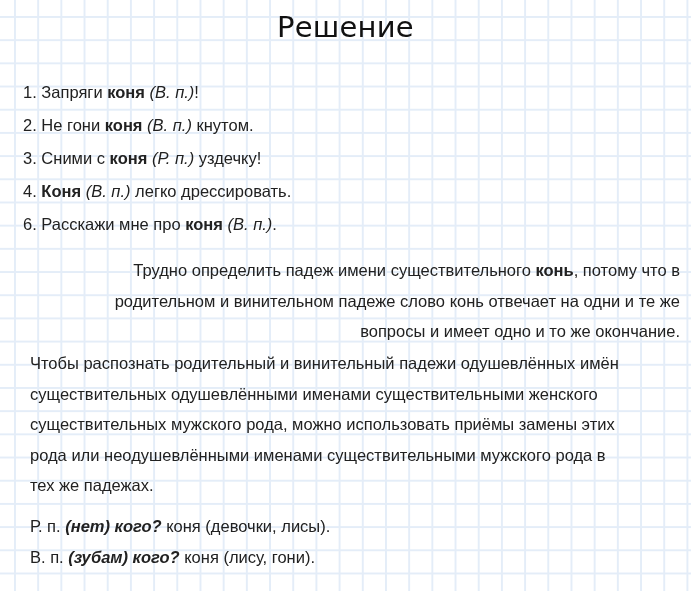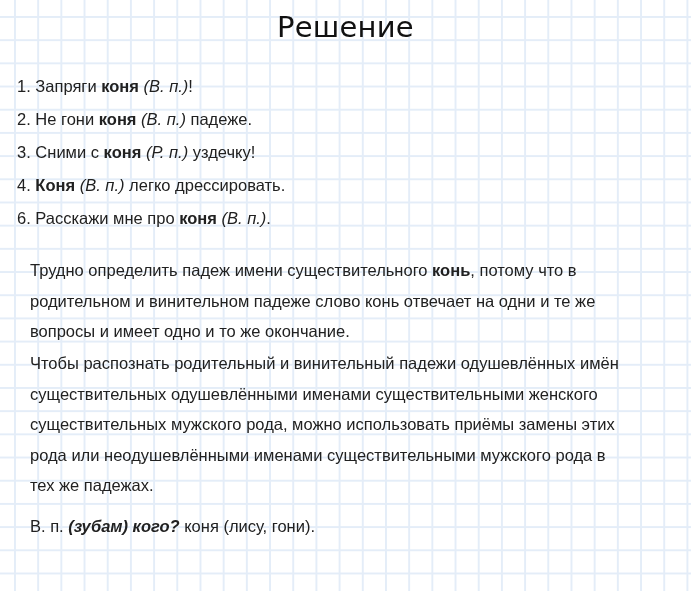--- a/index.html
+++ b/index.html
@@ -14,53 +14,54 @@
     font-family: "Liberation Sans", sans-serif;
     color: #212121;
   }
   .page { position: relative; width: 547px; height: 591px; }
   .title {
     position: absolute; top: 10px; left: 0; width: 691px;
     text-align: center; font-size: 29px; color: #111;
     font-family: "DejaVu Sans", sans-serif; font-weight: normal;
     letter-spacing: 0.2px;
   }
-  .list { position: absolute; top: 62px; left: 7px; margin: 10px; padding: 0; list-style: none; }
+  .list { position: absolute; top: 62px; left: 7px; margin: 16px; padding: 0; list-style: none; }
   .list li { height: 33px; line-height: 29px; font-size: 16.5px; white-space: nowrap; }
   .b { font-weight: bold; }
   .i { font-style: italic; }
   .para { position: absolute; left: 30px; width: 650px; font-size: 16.5px; line-height: 30.5px; }
-  .p1 { top: 255px; }
+  .p1 { top: 255px; text-align: right; }
   .p2 { top: 348px; }
   .p3 { top: 511px; line-height: 31px; }
 </style>
 </head>
 <body>
 
 <div class="page">
   <div class="title">Решение</div>
 
   <ul class="list">
     <li><span>1.</span> <span>Запряги </span><span class="b">коня</span> <span class="i">(В. п.)</span><span>!</span></li>
-    <li><span>2.</span> <span>Не гони </span><span class="b">коня</span> <span class="i">(В. п.)</span><span> падеже.</span></li>
+    <li><span>2.</span> <span>Не гони </span><span class="b">коня</span> <span class="i">(В. п.)</span><span> кнутом.</span></li>
     <li><span>3.</span> <span>Сними с </span><span class="b">коня</span> <span class="i">(Р. п.)</span><span> уздечку!</span></li>
     <li><span>4.</span> <span class="b">Коня</span> <span class="i">(В. п.)</span><span> легко дрессировать.</span></li>
     <li><span>6.</span> <span>Расскажи мне про </span><span class="b">коня</span> <span class="i">(В. п.)</span><span>.</span></li>
   </ul>
 
   <div class="para p1">
     <div><span>Трудно определить падеж имени существительного </span><span class="b">конь</span><span>, потому что в</span></div>
     <div>родительном и винительном падеже слово конь отвечает на одни и те же</div>
     <div>вопросы и имеет одно и то же окончание.</div>
   </div>
 
   <div class="para p2">
     <div>Чтобы распознать родительный и винительный падежи одушевлённых имён</div>
     <div>существительных одушевлёнными именами существительными женского</div>
     <div>существительных мужского рода, можно использовать приёмы замены этих</div>
     <div>рода или неодушевлёнными именами существительными мужского рода в</div>
     <div>тех же падежах.</div>
   </div>
 
   <div class="para p3">
+    <div><span>Р. п. </span><span class="b i">(нет) кого?</span><span> коня (девочки, лисы).</span></div>
     <div><span>В. п. </span><span class="b i">(зубам) кого?</span><span> коня (лису, гони).</span></div>
   </div>
 </div>
 
 </body></html>

